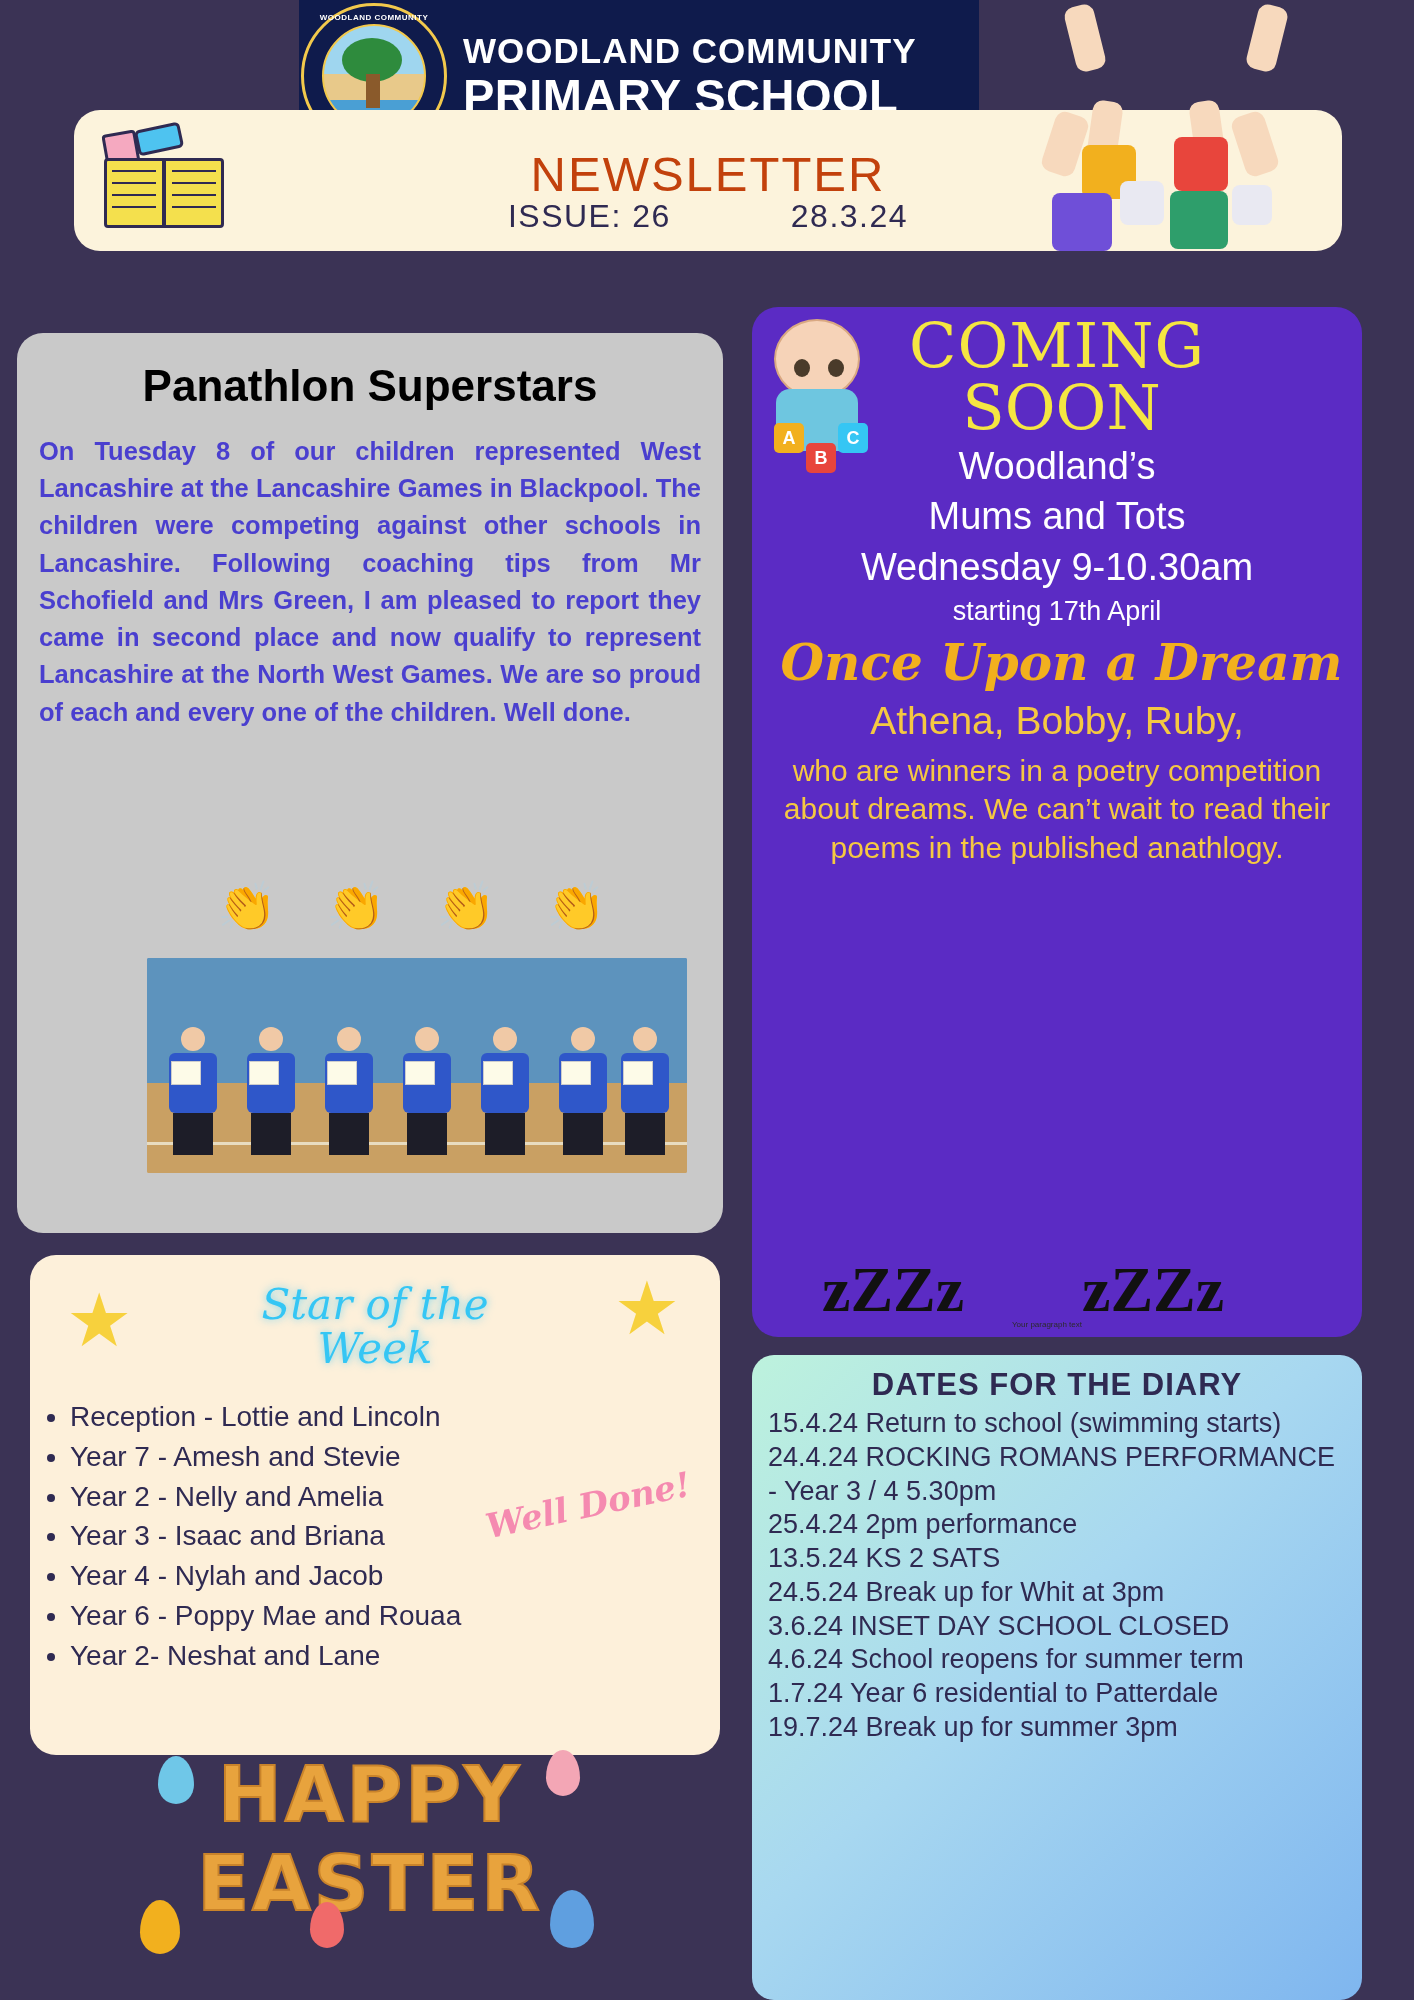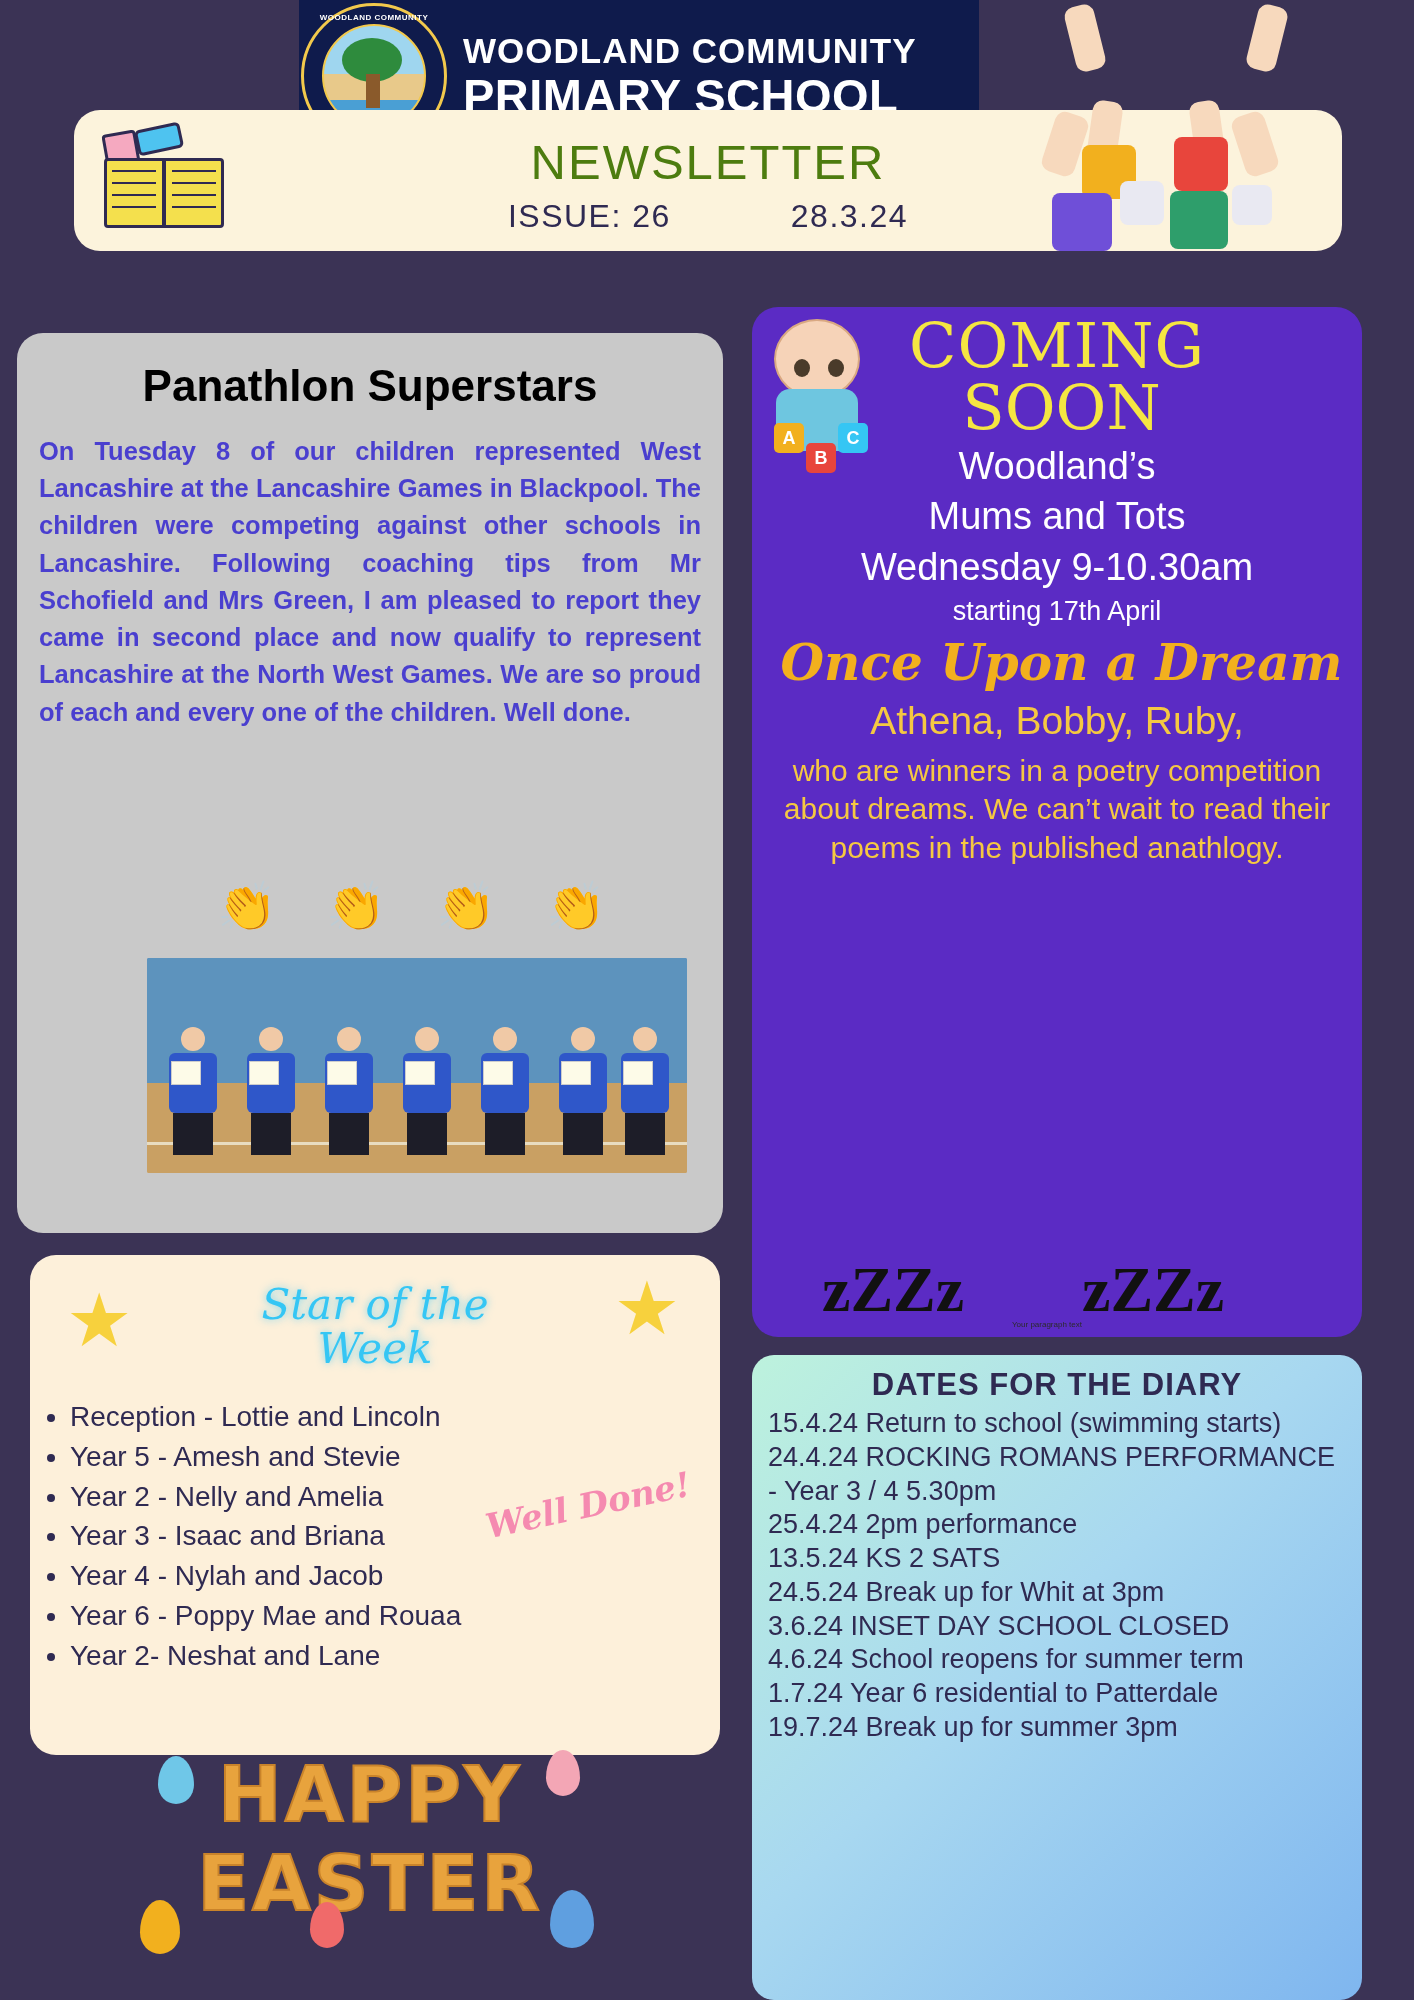--- a/index.html
+++ b/index.html
@@ -73,22 +73,22 @@
   .school-name .l2 {
     font-size: 47px; font-weight: bold; letter-spacing: .5px; margin-top: 4px;
   }
 
   
   .news-banner {
     position: absolute; left: 74px; top: 110px; width: 1268px; height: 141px;
     background: #fcf3dc; border-radius: 26px;
   }
   .news-title {
-    position: absolute; left: 0; top: 24px; width: 100%;
-    text-align: center; font-size: 49px; color: #4d7c0f;
+    position: absolute; left: 0; top: 36px; width: 100%;
+    text-align: center; font-size: 49px; color: #c2410c;
     letter-spacing: 2px; font-weight: 500;
   }
   .news-sub {
     position: absolute; left: 0; top: 88px; width: 100%;
     display: flex; justify-content: center; gap: 120px;
     font-size: 32px; color: #2f2a52; letter-spacing: 1.5px;
   }
   
   .book-doodle { position: absolute; left: 20px; top: 8px; width: 140px; height: 120px; }
   .bk-page { position:absolute; left:10px; top:40px; width:120px; height:70px; background:#f4e04d; border:3px solid #2f2a52; border-radius:4px;}
@@ -365,21 +365,21 @@
   <div class="tiny-note">Your paragraph text</div>
 </div>
 
 <div class="star-card">
   <div class="star-shape" style="left:36px;top:22px;">★</div>
   <div class="star-shape" style="right:40px;top:10px;">★</div>
   <div class="sotw-title">Star of the</div>
   <div class="sotw-title" style="margin-top:0;">Week</div>
   <ul class="sotw-list">
     <li>Reception -  Lottie and Lincoln</li>
-    <li>Year 5 -  Amesh and Stevie</li>
+    <li>Year 7 -  Amesh and Stevie</li>
     <li>Year 2 - Nelly and Amelia</li>
     <li>Year 3 - Isaac and Briana</li>
     <li>Year 4 - Nylah and Jacob</li>
     <li>Year 6 - Poppy Mae and Rouaa</li>
     <li>Year 2-   Neshat and Lane</li>
   </ul>
   <div class="well-done">Well Done!</div>
 </div>
 
 <div class="easter">

